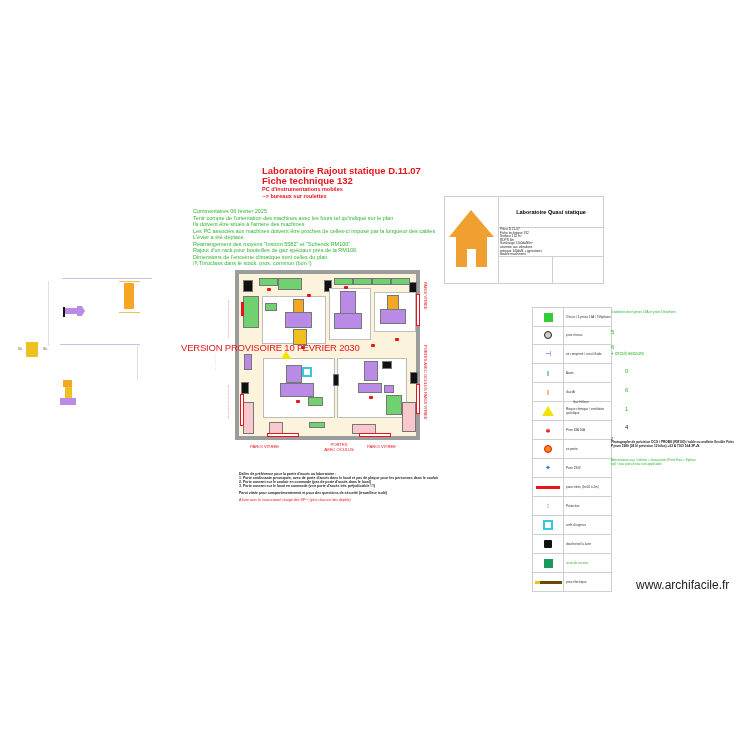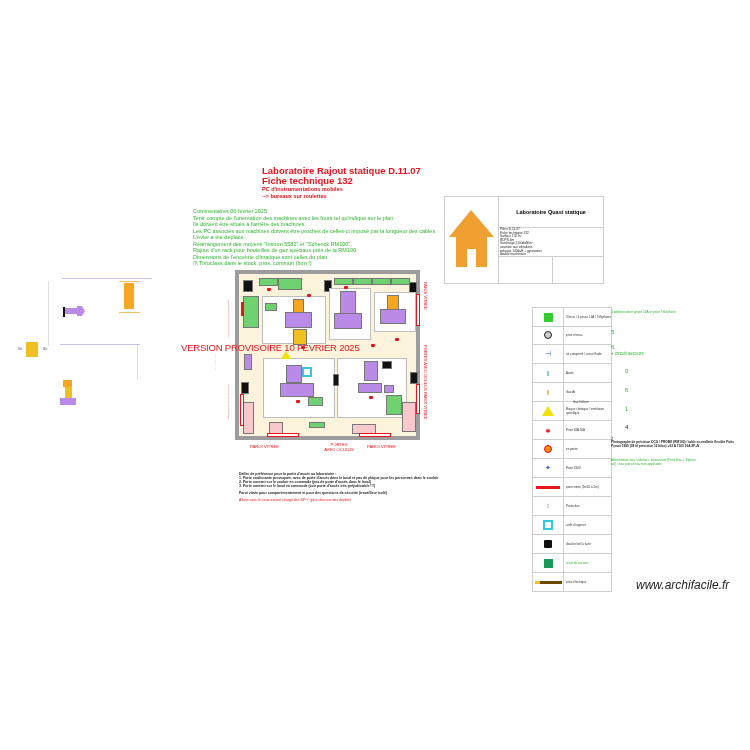--- a/index.html
+++ b/index.html
@@ -38,21 +38,21 @@
     .notes .red { color:#e8141c; font-weight:normal; }
     
     .legend { left:532px; top:307px; width:78px; }
     .lrow { position:absolute; left:0; width:78px; border-bottom:1px solid #cfcfcf; border-left:1px solid #cfcfcf; border-right:1px solid #cfcfcf; }
     .lrow .c1 { position:absolute; left:0; top:0; width:30px; height:100%; border-right:1px solid #cfcfcf; display:flex; align-items:center; justify-content:center; }
     .lrow .c2 { position:absolute; left:31px; top:0; width:47px; height:100%; display:flex; align-items:center; font-size:3px; color:#333; padding-left:2px; box-sizing:border-box; }
     .lcount { position:absolute; left:611px; font-size:6px; color:#2fb52f; }
     .lcount.blk { color:#222; }
     .lnote { position:absolute; left:611px; font-size:3.2px; line-height:3.6px; color:#2fb52f; white-space:nowrap; }
     .lnote.blk { color:#222; font-weight:bold; }
-    .watermark { left:636px; top:578px; font-size:12px; color:#222;font-style:italic; }
+    .watermark { left:636px; top:578px; font-size:12px; color:#222; }
     .smalltxt { position:absolute; font-size:3px; color:#444; white-space:nowrap; }
   </style>
 </head>
 <body>
 
 <div class="abs title1 t-red">
   <div>Laboratoire Rajout statique D.11.07</div>
   <div>Fiche technique 132</div>
 </div>
 <div class="abs sub1 t-red">
@@ -193,21 +193,21 @@
 <div class="vlabel" style="left:423px;top:282px;">PAROI VITREE</div>
 <div class="vlabel" style="left:423px;top:345px;line-height:4px;">PORTES AVEC OCULUS</div>
 <div class="vlabel" style="left:423px;top:392px;">PAROI VITREE</div>
 <div class="blabel" style="left:250px;top:445px;">PAROI VITREE</div>
 <div class="blabel" style="left:322px;top:443px;width:34px;">
   <div>PORTES</div>
   <div>AVEC OCULUS</div>
 </div>
 <div class="blabel" style="left:367px;top:445px;">PAROI VITREE</div>
 
-<div class="abs version t-red">VERSION PROVISOIRE  10 FEVRIER 2025</div>
+<div class="abs version t-red">VERSION PROVISOIRE  10 FEVRIER 2030</div>
 
 <div class="abs notes">
   <div>Dalles de préférence pour la partie d'accès au laboratoire :</div>
   <div>1. Porte coulissante provoquée, avec de porte d'accès dans le local et pas de plaque pour les personnes dans le couloir</div>
   <div>2. Porte ouvrant sur le couloir en commode (pas de porte d'accès dans le local)</div>
   <div>3. Porte ouvrant sur le local en commode (voir porte d'accès très préjudiciable !!!)</div>
   <div style="height:3px"></div>
   <div>Paroi vitrée pour compartimentement et pour des questions de sécurité (travailleur isolé)</div>
   <div style="height:3px"></div>
   <div class="red">A faire avec le sous-traitant chargé des SP™ (plus chacune des dépôts)</div>

